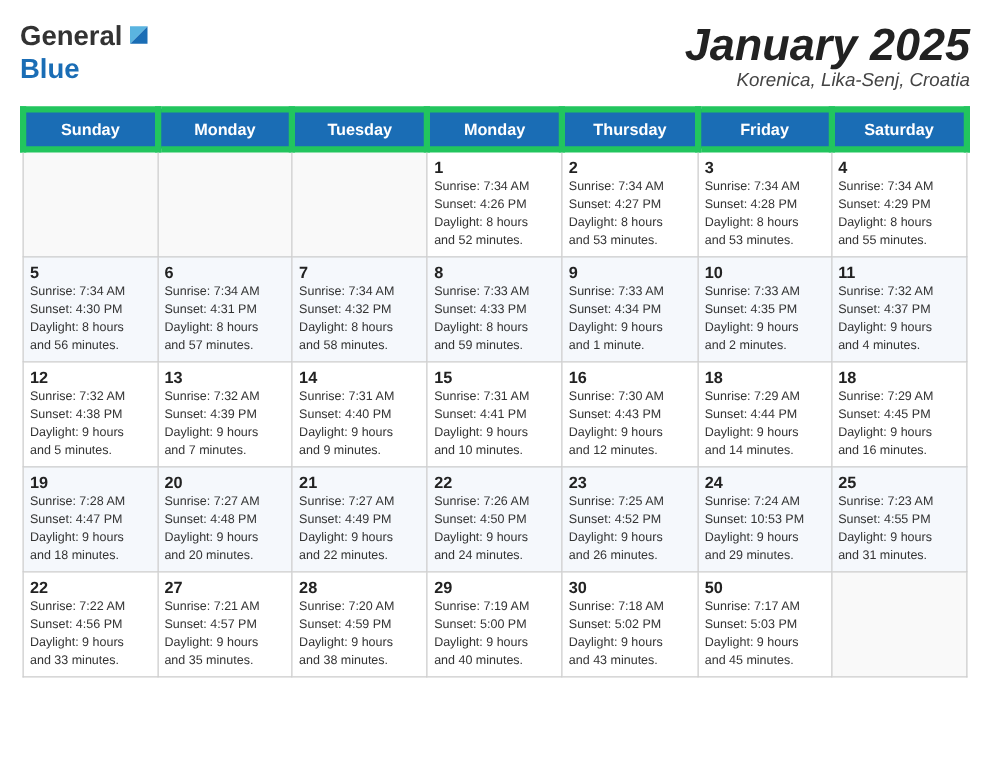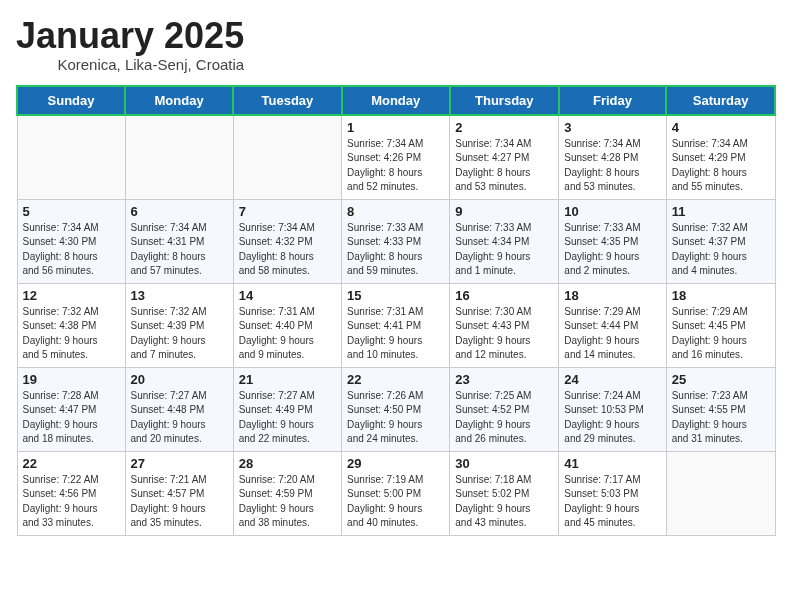--- a/index.html
+++ b/index.html
@@ -16,20 +16,21 @@
       align-items: flex-start;
       margin-bottom: 12px;
     }
     .logo {
       display: flex;
       flex-direction: column;
       align-items: flex-start;
     }
     .title-area {
       text-align: right;
+      font-style: italic;
     }
     .month-title {
       font-size: 36px;
       font-weight: bold;
       color: #222;
       line-height: 1.1;
     }
     .location {
       font-size: 15px;
       color: #444;
@@ -39,21 +40,21 @@
       width: 100%;
       border-collapse: collapse;
       border: 1px solid #ccc;
     }
     .calendar th {
       background-color: #1a6db5;
       color: #fff;
       text-align: center;
       padding: 6px 4px;
       font-size: 13px;
-      border: 2px solid #22c55e;
+      border: 5px solid #22c55e;
     }
     .calendar td {
       vertical-align: top;
       border: 1px solid #ccc;
       padding: 4px 5px;
       width: 113px;
       min-height: 80px;
       font-size: 10.5px;
       color: #333;
       background: #fff;
@@ -79,20 +80,30 @@
       display: flex;
       align-items: center;
     }
     .logo-g { color: #333; font-weight: bold; font-size: 22px; }
     .logo-b { color: #1a6db5; font-weight: bold; font-size: 22px; }
   </style>
 </head>
 <body>
 
 <div class="header">
+  <div class="logo">
+    <div class="logo-wrapper">
+      <span class="logo-g">General</span>
+      <svg width="22" height="22" viewBox="0 0 22 22" style="margin-left:2px;margin-bottom:2px;">
+        <polygon points="4,18 18,4 18,18" fill="#1a6db5"></polygon>
+        <polygon points="4,18 18,4 4,4" fill="#5ab4e0"></polygon>
+      </svg>
+    </div>
+    <span class="logo-b">Blue</span>
+  </div>
   <div class="title-area">
     <div class="month-title">January 2025</div>
     <div class="location">Korenica, Lika-Senj, Croatia</div>
   </div>
 </div>
 
 <table class="calendar">
   <thead>
     <tr>
     <th>Sunday</th>
@@ -321,21 +332,21 @@
 and 40 minutes.</div>
         </td>
         <td>
           <div class="day-num">30</div>
           <div class="day-info" style="white-space: pre-line;">Sunrise: 7:18 AM
 Sunset: 5:02 PM
 Daylight: 9 hours
 and 43 minutes.</div>
         </td>
         <td>
-          <div class="day-num">41</div>
+          <div class="day-num">50</div>
           <div class="day-info" style="white-space: pre-line;">Sunrise: 7:17 AM
 Sunset: 5:03 PM
 Daylight: 9 hours
 and 45 minutes.</div>
         </td>
         <td class="empty-cell"></td>
       </tr>
     </tbody>
 </table>
 

